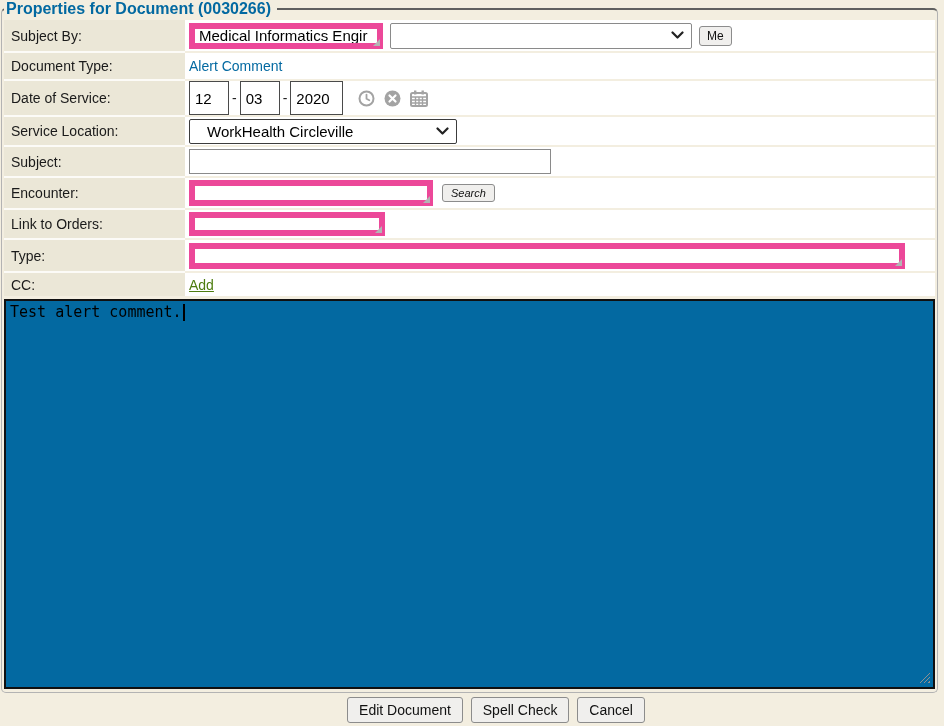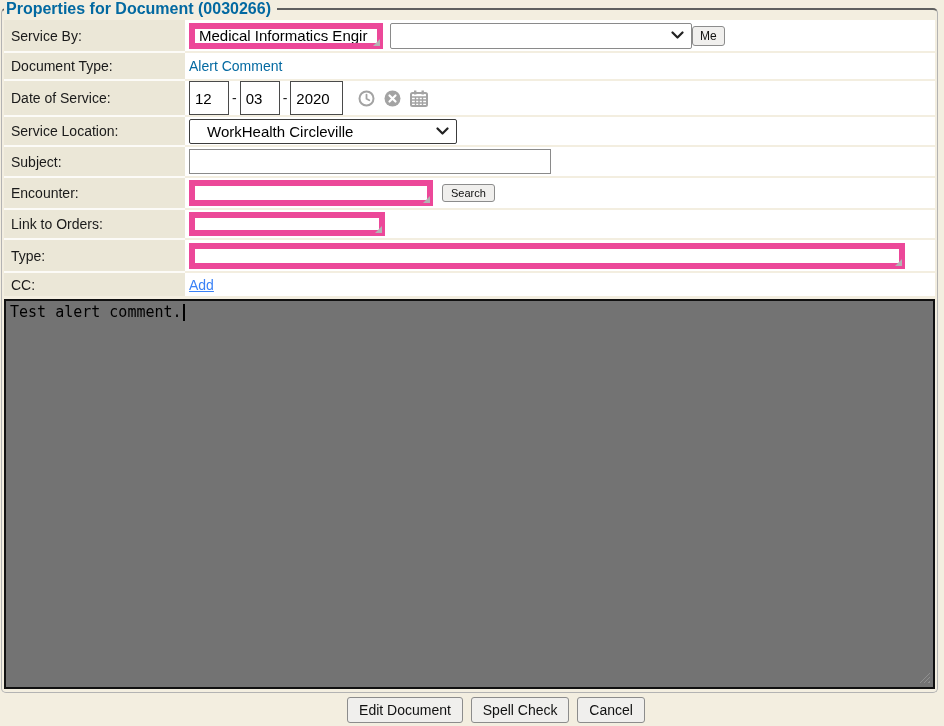--- a/index.html
+++ b/index.html
@@ -76,35 +76,35 @@
   select.loc { border: 1px solid #3c3c3c; height: 25px; font-size: 15px; width: 268px; }
   select.assist { border: 1px solid #8a8a8a; height: 26px; font-size: 14px; width: 302px; }
   .chev { position: absolute; right: 8px; pointer-events: none; }
 
   
   button {
     font-family: "Liberation Sans", sans-serif;
     background: #f0efed; border: 1px solid #8c8c8c; border-radius: 3px;
     color: #111; cursor: pointer;
   }
-  button.small { font-size: 11px; padding: 2px 8px; }
+  button.small { font-size: 11px; padding: 2px 8px; font-style: italic; }
   button.me { font-size: 12px; padding: 2px 7px; }
   button.big { font-size: 14px; padding: 4px 11px; margin: 0 2px; }
 
   .gray-val { color: #0369a1; font-size: 14px; }
-  a.addlink { color: #3b82f6; text-decoration: underline; font-size: 14px; }
+  a.addlink { color: #4d7c0f; text-decoration: underline; font-size: 14px; }
 
   .date-icons { display: inline-flex; align-items: center; gap: 9px; margin-left: 15px; }
   .date-icons svg { display: block; }
 
   
   .ta-wrap { position: relative; margin-top: 3px; }
   textarea.docbody {
     display: block; width: 100%; height: 390px;
-    border: 2px solid #101010; background: #737373;
+    border: 2px solid #101010; background: #0369a1;
     font-family: "DejaVu Sans Mono", "Liberation Mono", monospace;
     font-size: 15px; line-height: 18px; padding: 2px 4px;
     resize: none; border-radius: 0;
   }
   .caret {
     position: absolute; left: 179px; top: 5px;
     width: 2px; height: 17px; background: #000; pointer-events: none;
   }
   .ta-grip {
     position: absolute; right: 5px; bottom: 6px; width: 11px; height: 11px;
@@ -116,35 +116,35 @@
 </style>
 </head>
 <body>
 
 <fieldset class="props">
   <legend class="page-title">Properties for Document (0030266)</legend>
 
   <div class="rows">
 
     <div class="frow h31">
-      <div class="flabel">Service By:</div>
+      <div class="flabel">Subject By:</div>
       <div class="fcontent">
         <span class="gwrap">
           <input class="dark" style="width: 194px;" type="text" value="Medical Informatics Engir">
           <span class="grip"></span>
         </span>
         <span class="selwrap" style="margin-left:7px">
           <select class="assist">
             <option></option>
           </select>
           <svg class="chev" width="13" height="9" viewBox="0 0 13 9">
             <path d="M1.5 1.5 L6.5 6.5 L11.5 1.5" fill="none" stroke="#222" stroke-width="2.2" stroke-linecap="round" stroke-linejoin="round"></path>
           </svg>
         </span>
-        <button class="me" style="">Me</button>
+        <button class="me" style="margin-left:7px">Me</button>
       </div>
     </div>
 
     <div class="frow h26">
       <div class="flabel">Document Type:</div>
       <div class="fcontent">
         <span class="gray-val">Alert Comment</span>
       </div>
     </div>
 

